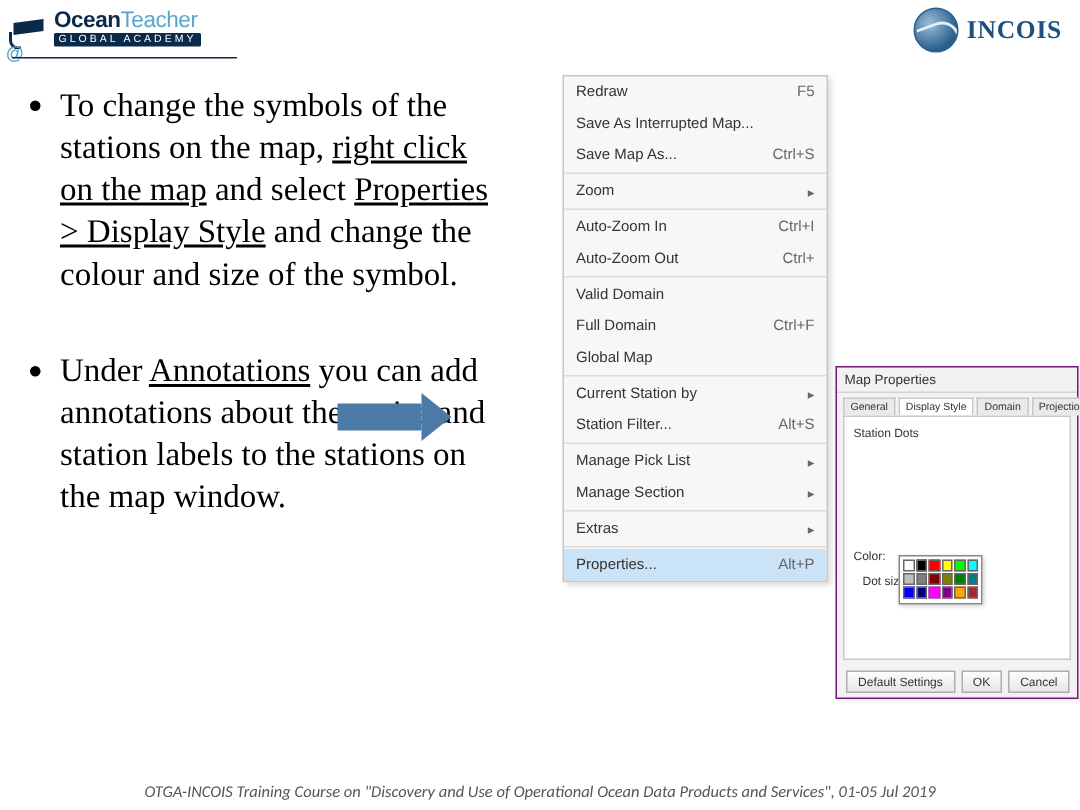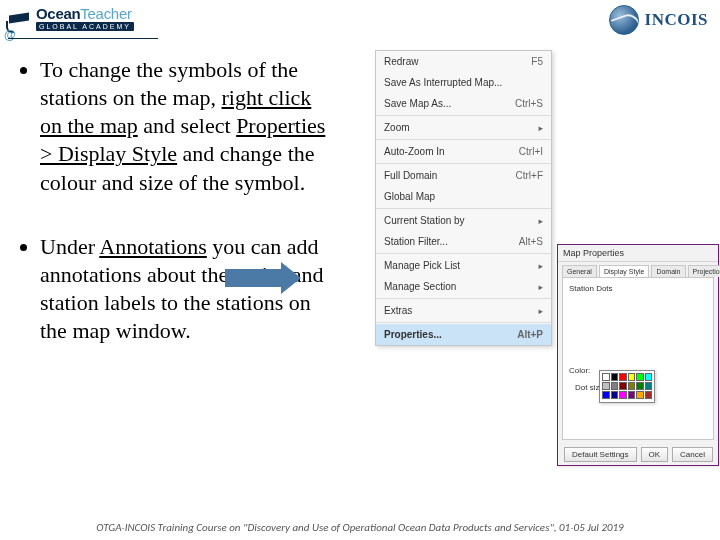--- a/index.html
+++ b/index.html
@@ -168,21 +168,20 @@
   }
   .ctx .row {
     display: flex;
     justify-content: space-between;
     align-items: center;
     padding: 2px 8px;
     height: 17px;
   }
   .ctx .row.hl {
     background: #cae3f7;
-    font-weight: bold;
   }
   .ctx .sep {
     height: 1px;
     background: #dcdcdc;
     margin: 1px 0;
   }
   .ctx .sub { color: #666; text-align: center; }
   .ctx .chev {
     color: #666;
     font-size: 9px;
@@ -346,21 +345,28 @@
     <div class="sep"></div>
     <div class="row">
       <span>Zoom</span>
       <span class="chev">▸</span>
     </div>
     <div class="sep"></div>
     <div class="row">
       <span>Auto-Zoom In</span>
       <span class="sub">Ctrl+I</span>
     </div>
-    <div class="sep"></div>
+    <div class="row">
+      <span>Auto-Zoom Out</span>
+      <span class="sub">Ctrl+</span>
+    </div>
+    <div class="sep"></div>
+    <div class="row">
+      <span>Valid Domain</span>
+    </div>
     <div class="row">
       <span>Full Domain</span>
       <span class="sub">Ctrl+F</span>
     </div>
     <div class="row">
       <span>Global Map</span>
     </div>
     <div class="sep"></div>
     <div class="row">
       <span>Current Station by</span>

